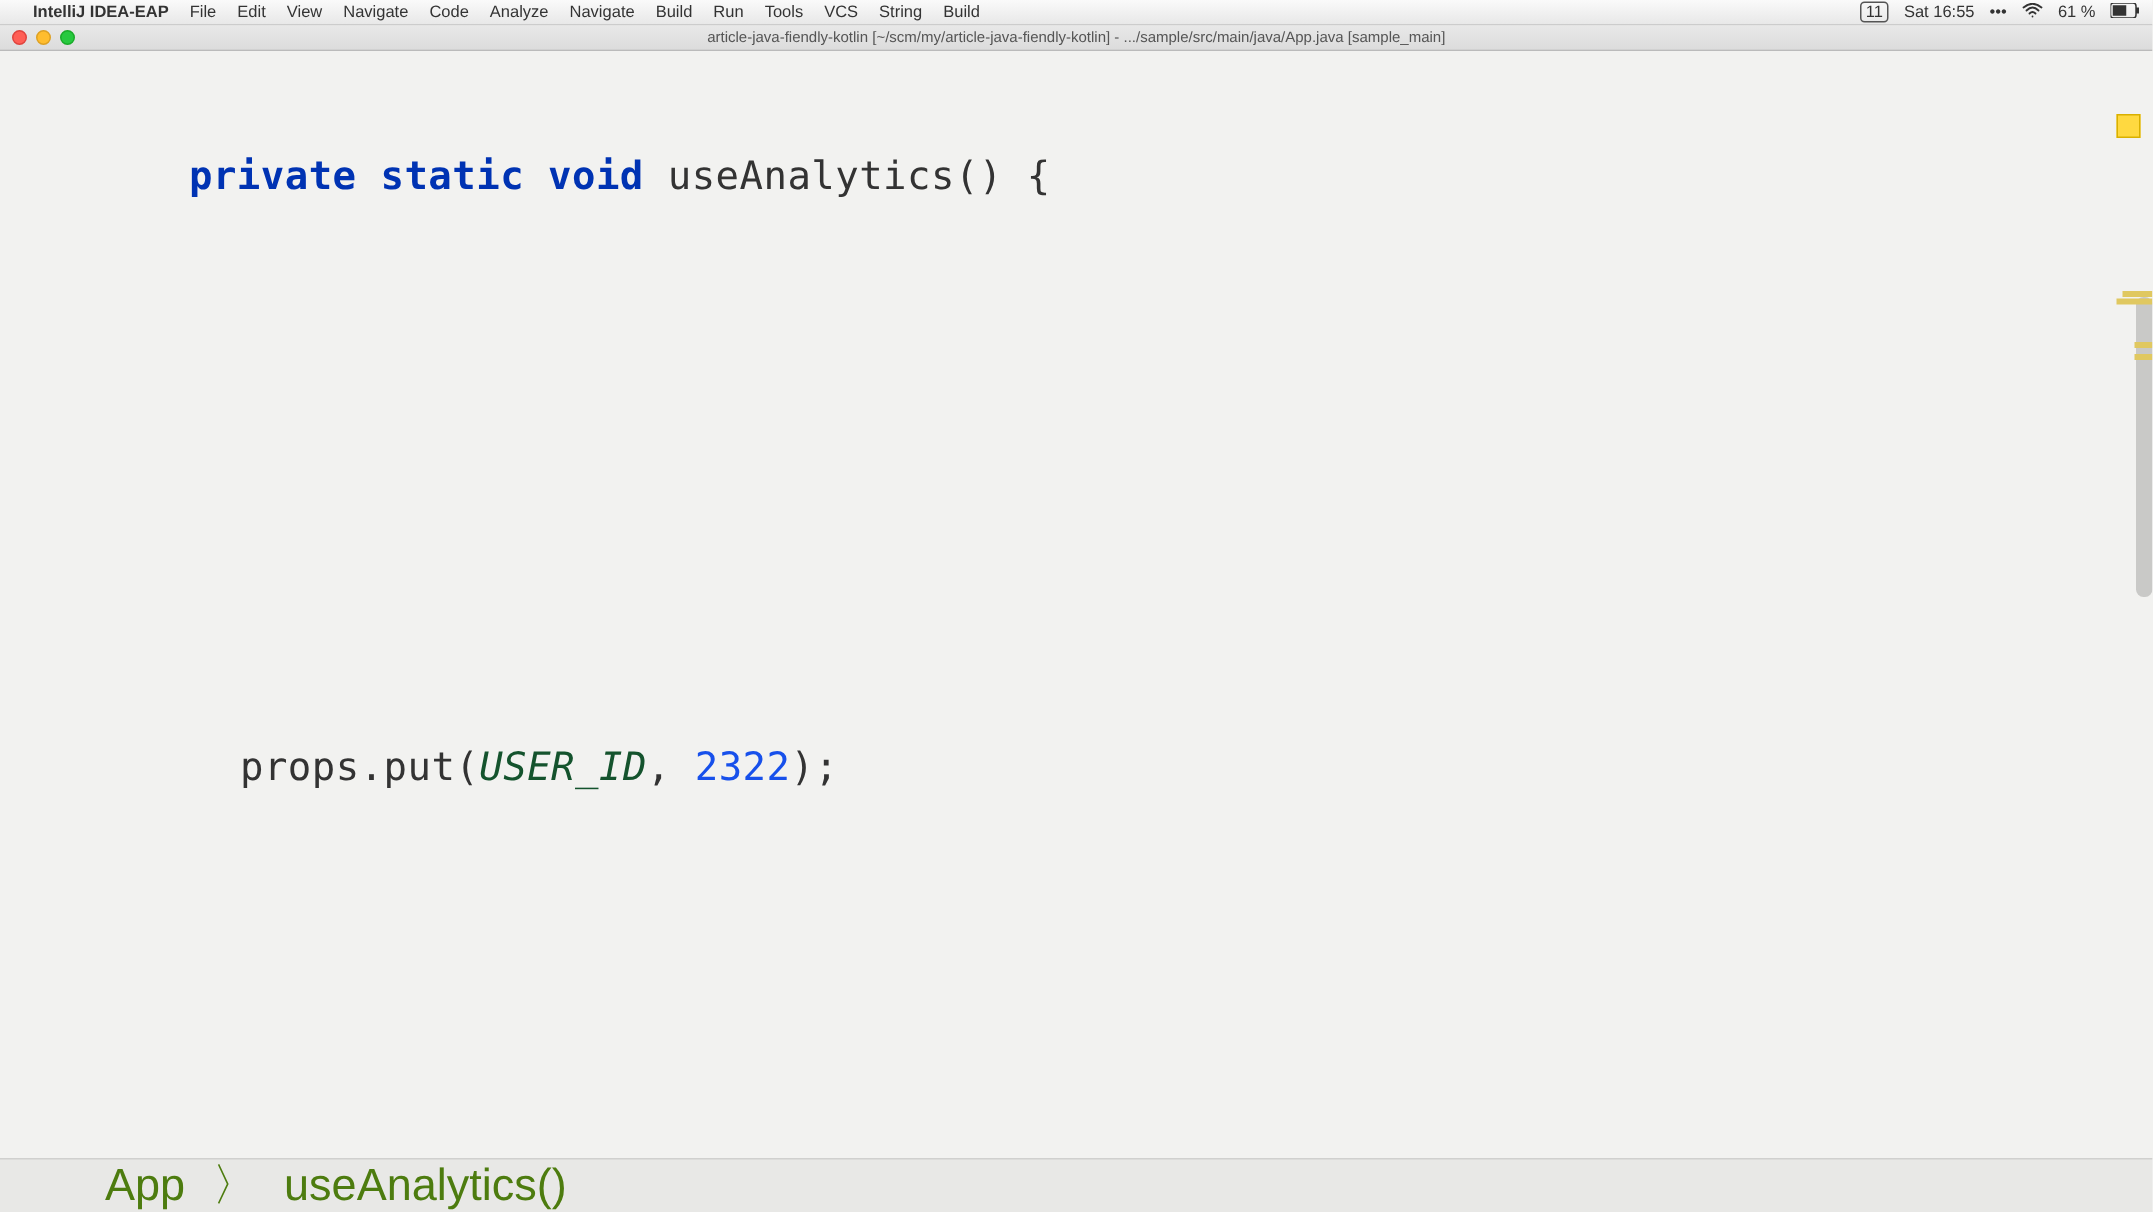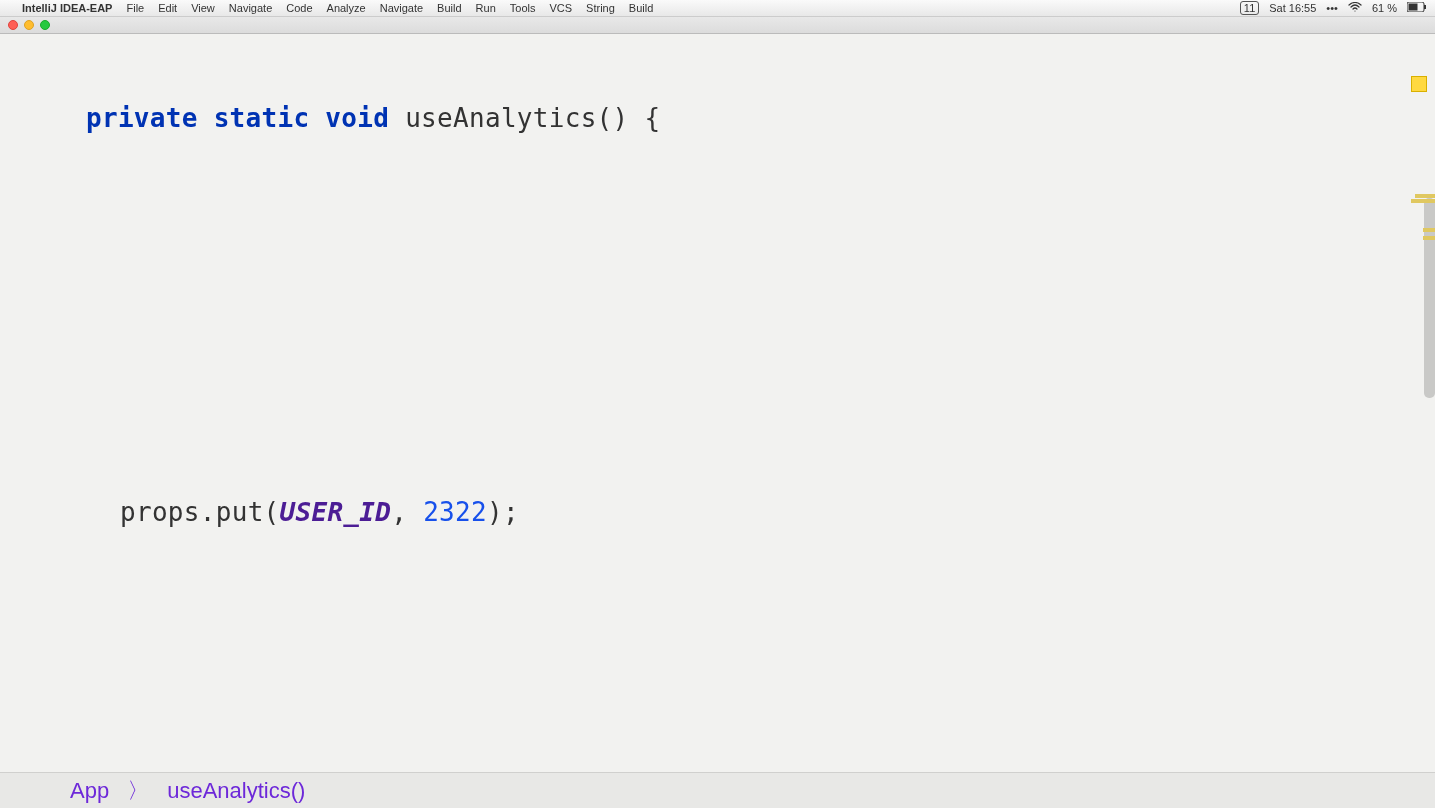--- a/index.html
+++ b/index.html
@@ -40,20 +40,21 @@
     .traffic-light { width: 10px; height: 10px; border-radius: 50%; }
     .tl-red { background: #ff5f56; border: 0.5px solid #e0443e; }
     .tl-yellow { background: #ffbd2e; border: 0.5px solid #dea123; }
     .tl-green { background: #27c93f; border: 0.5px solid #1aab29; }
     .window-title { position: absolute; left: 50%; transform: translateX(-50%); white-space: nowrap; }
     .editor {
       position: relative;
       height: calc(100% - 17px - 17px - 36px);
       background: #f2f2f0;
       overflow: hidden;
+      margin-left: 40px;
     }
     .code-area {
       font-family: "Menlo", "Consolas", monospace;
       font-size: 26px;
       line-height: 33px;
       padding-top: 0;
       white-space: pre;
       color: #333;
       letter-spacing: 0.3px;
     }
@@ -69,35 +70,35 @@
       top: 1px;
       width: 6px;
       height: 30px;
       background: #8aa0b8;
     }
     .kw { color: #0033b3; font-weight: 600; }
     .method { color: #333; }
     .instance { color: #871094; font-style: italic; font-weight: 600; }
     .str { color: #067d17; font-weight: 600; }
     .num { color: #1750eb; }
-    .const { color: #4c1d95; font-style: italic; font-weight: 700; }
+    .const { color: #14532d; font-style: italic; font-weight: 400; }
     .event-hl { background: #e0dac8; }
     .breadcrumb {
       position: absolute;
       bottom: 0;
       left: 0;
       right: 0;
       height: 36px;
       background: #e8e8e6;
       border-top: 1px solid #d0d0ce;
       display: flex;
       align-items: center;
       padding-left: 70px;
-      font-size: 22px;
-      color: #6d28d9;
+      font-size: 30px;
+      color: #4d7c0f;
       gap: 18px;
     }
     .warn-box {
       position: absolute;
       right: 8px;
       top: 42px;
       width: 16px;
       height: 16px;
       background: #ffd940;
       border: 1px solid #d9b000;
@@ -162,20 +163,21 @@
     </span>
   </div>
 </div>
 
 <div class="titlebar">
   <div class="traffic-lights">
     <div class="traffic-light tl-red"></div>
     <div class="traffic-light tl-yellow"></div>
     <div class="traffic-light tl-green"></div>
   </div>
+  <div class="window-title">article-java-fiendly-kotlin [~/scm/my/article-java-fiendly-kotlin] - .../sample/src/main/java/App.java [sample_main]</div>
 </div>
 
 <div class="editor">
   <div class="warn-box"></div>
   <div class="scrollbar-v"></div>
   <div class="gutter-marks">
     <div class="mark mark-y" style="top:126px;width:20px;"></div>
     <div class="mark mark-y" style="top:131px;width:24px;"></div>
     <div class="mark mark-y" style="top:160px;"></div>
     <div class="mark mark-y" style="top:168px;"></div>

